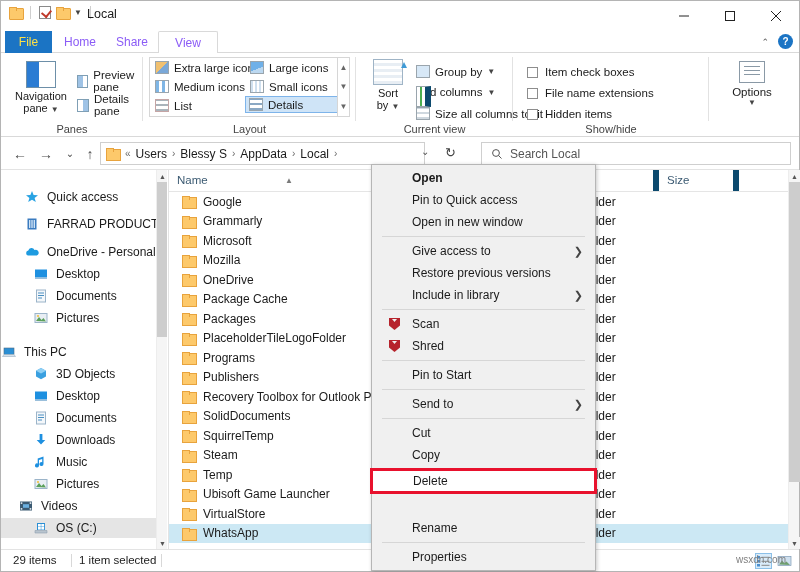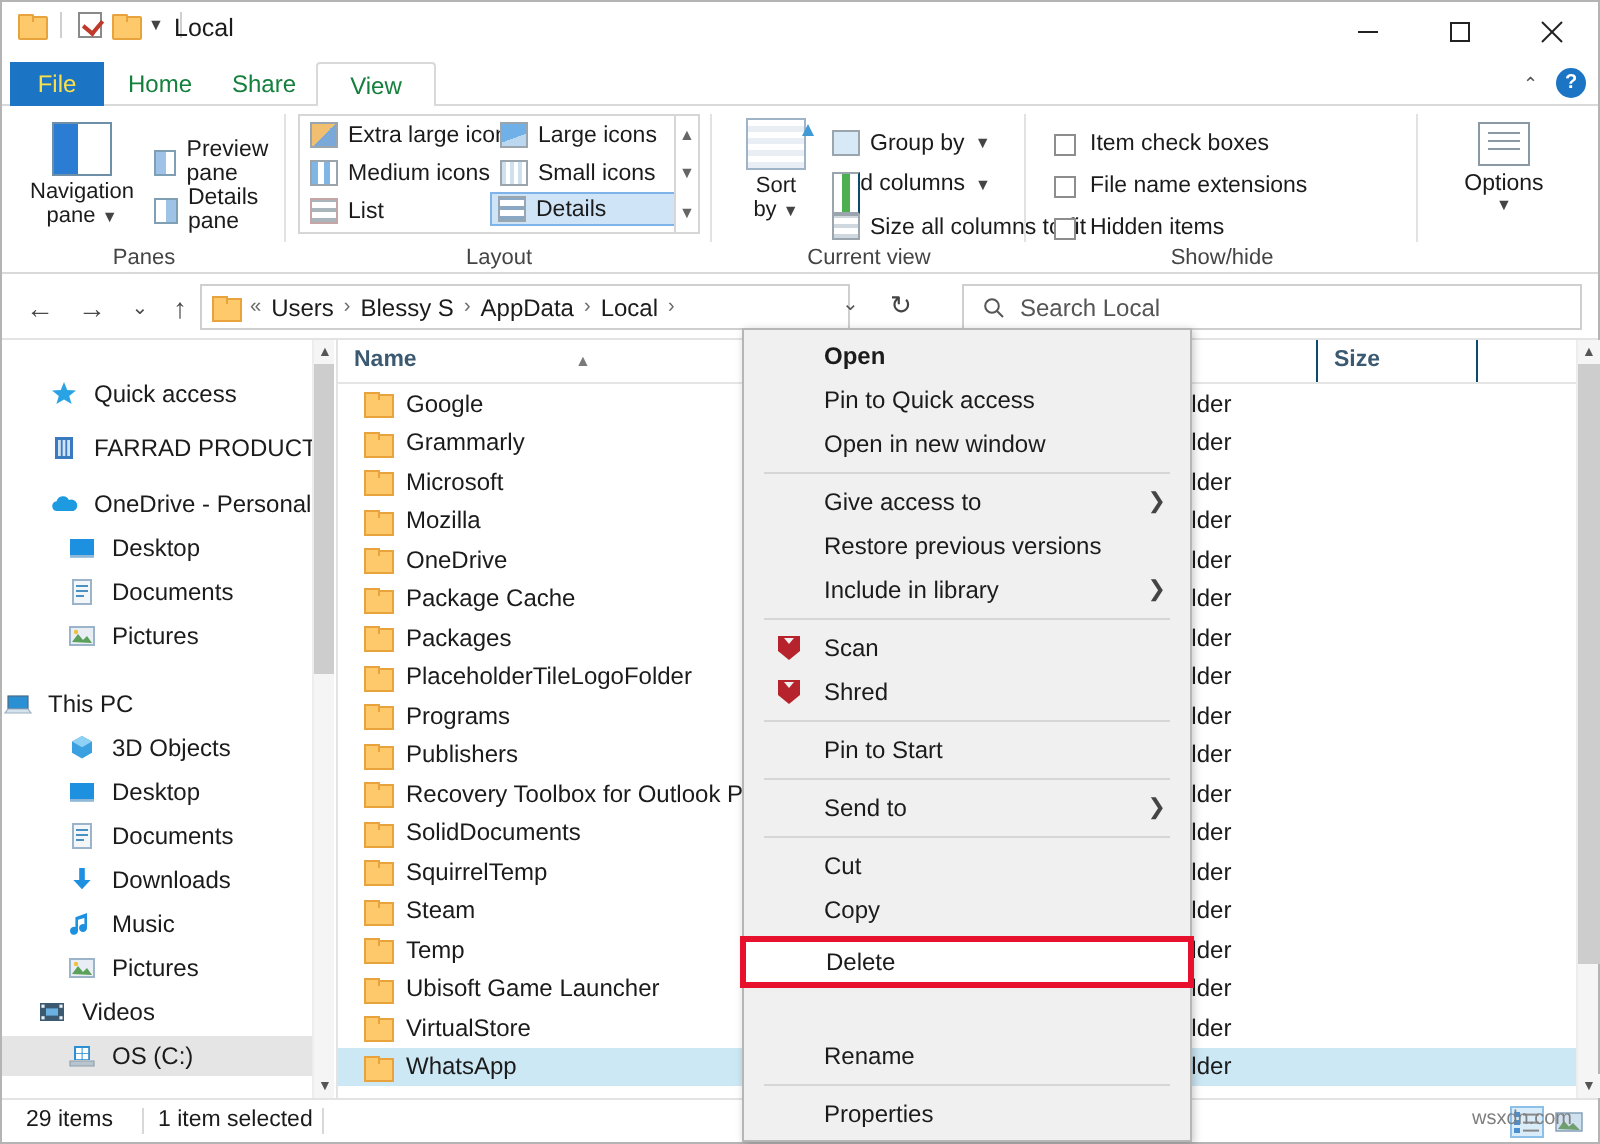--- a/index.html
+++ b/index.html
@@ -21,21 +21,21 @@
   .prop-ico:after{content:"";position:absolute;left:2px;top:2px;width:7px;height:5px;border-left:2px solid #c0392b;border-bottom:2px solid #c0392b;transform:rotate(-50deg);}
   .qat-caret { font-size:8px; color:#444; line-height:1; }
   .win-title { position:absolute; left:86px; top:6px; font-size:12.5px; color:#1b1b1b; }
 
   .wbtns { position:absolute; right:0; top:0; display:flex; }
   .wbtn { width:46px; height:30px; display:flex; align-items:center; justify-content:center; color:#222; }
   .wbtn svg { display:block; }
 
   
   .tabs { position:absolute; left:0; top:30px; width:798px; height:22px; background:#fff; border-bottom:1px solid #d9d9d9; }
-  .tab { position:absolute; top:0; height:22px; line-height:22px; text-align:center; font-size:12px; color:#15803d; }
+  .tab { position:absolute; top:0; height:22px; line-height:22px; text-align:center; font-size:12px; color:#8b5cf6; }
   .tab.file { left:4px; width:47px; background:#1b74c4; color:#fde047; }
   .tab.home { left:53px; width:52px; }
   .tab.share { left:105px; width:52px; }
   .tab.view { left:157px; width:60px; background:#fff; border:1px solid #d9d9d9; border-bottom:1px solid #fff; border-radius:2px 2px 0 0; height:23px; line-height:22px; }
   .tab-right { position:absolute; right:6px; top:3px; display:flex; align-items:center; gap:9px; }
   .chev-up { font-size:9px; color:#555; }
   .help-ico { width:15px; height:15px; border-radius:50%; background:#1b74c4; color:#fff; font-size:10px; font-weight:bold; display:flex; align-items:center; justify-content:center; }
 
   
   .ribbon { position:absolute; left:0; top:52px; width:798px; height:84px; background:#fff; border-bottom:1px solid #d9d9d9; }
@@ -120,21 +120,21 @@
   .nav-item.sel { background:#e5e5e5; }
   .nav-item .lbl { overflow:hidden; }
   .ni-ico { width:16px; height:16px; flex:none; position:relative; }
   .sb-scroll { position:absolute; right:0; top:0; width:11px; height:379px; background:#f5f5f5; border-left:1px solid #ededed; }
   .sb-thumb { position:absolute; left:0; top:12px; width:11px; height:155px; background:#cdcdcd; }
   .sb-arrow { position:absolute; left:0; width:11px; height:12px; display:flex; align-items:center; justify-content:center; font-size:7px; color:#555; background:#f5f5f5; }
 
   
   .filelist { position:absolute; left:167px; top:0; width:631px; height:379px; background:#fff; border-left:1px solid #e3e3e3; }
   .colhdr { position:absolute; left:0; top:0; width:620px; height:22px; background:#fff; border-bottom:1px solid #e5e5e5; }
-  .col { position:absolute; top:0; height:21px; line-height:21px; font-size:11.5px; color:#3b5a72; padding-left:8px; border-right:1px solid #0c4a6e;font-weight:bold; }
+  .col { position:absolute; top:0; height:21px; line-height:21px; font-size:11.5px; color:#3b5a72; padding-left:8px; border-right:6px solid #0c4a6e; }
   .col .sortarrow { position:absolute; left:50%; top:0px; font-size:8px; color:#7a7a7a; }
   .row { position:absolute; left:0; width:620px; height:19.5px; display:flex; align-items:center; font-size:12px; color:#1b1b1b; }
   .row.sel { background:#cce8f4; }
   .row .fi { width:13px; height:11px; margin-left:13px; margin-right:8px; position:relative; flex:none; }
   .row .fi:before{content:"";position:absolute;left:0;top:1px;width:13px;height:10px;background:#fdc96b;border:1px solid #e8a33d;}
   .row .fi:after{content:"";position:absolute;left:0;top:0;width:6px;height:3px;background:#fdc96b;border:1px solid #e8a33d;border-bottom:none;}
   .row .nm { width:215px; overflow:hidden; white-space:nowrap; }
   .row .dt { width:145px; color:#1b1b1b; }
   .row .ty { width:90px; color:#1b1b1b; }
   .fl-scroll { position:absolute; right:0; top:0; width:11px; height:379px; background:#f5f5f5; border-left:1px solid #ededed; }

